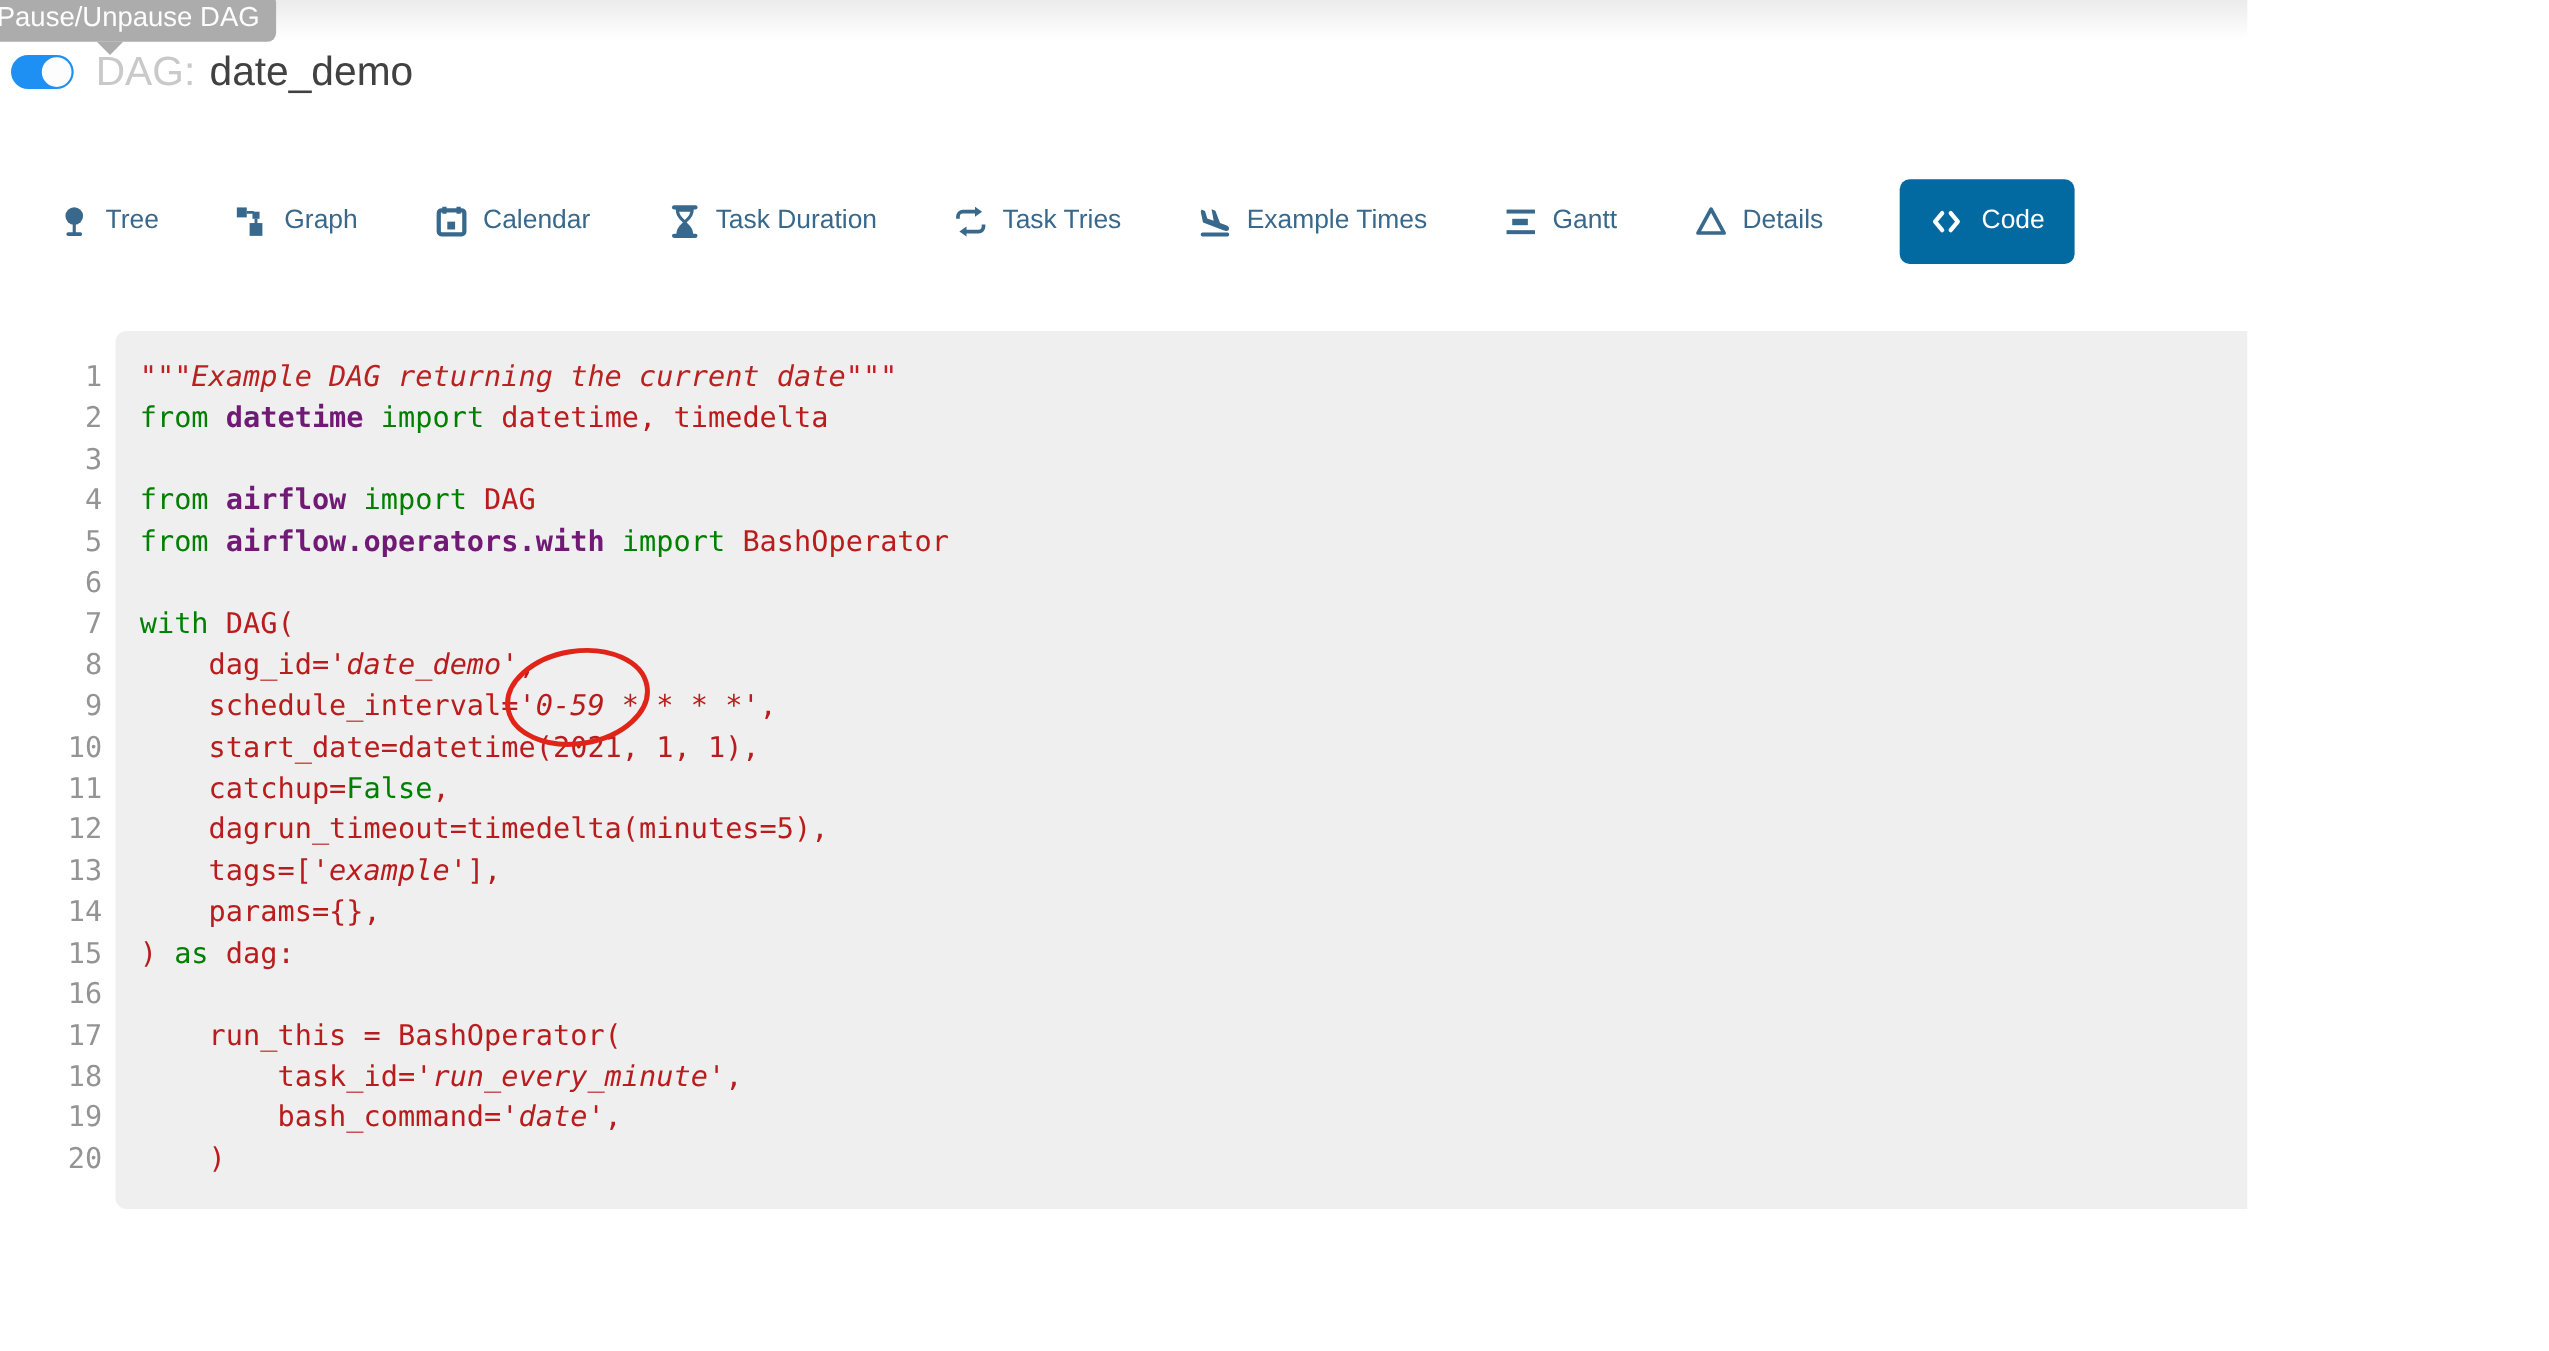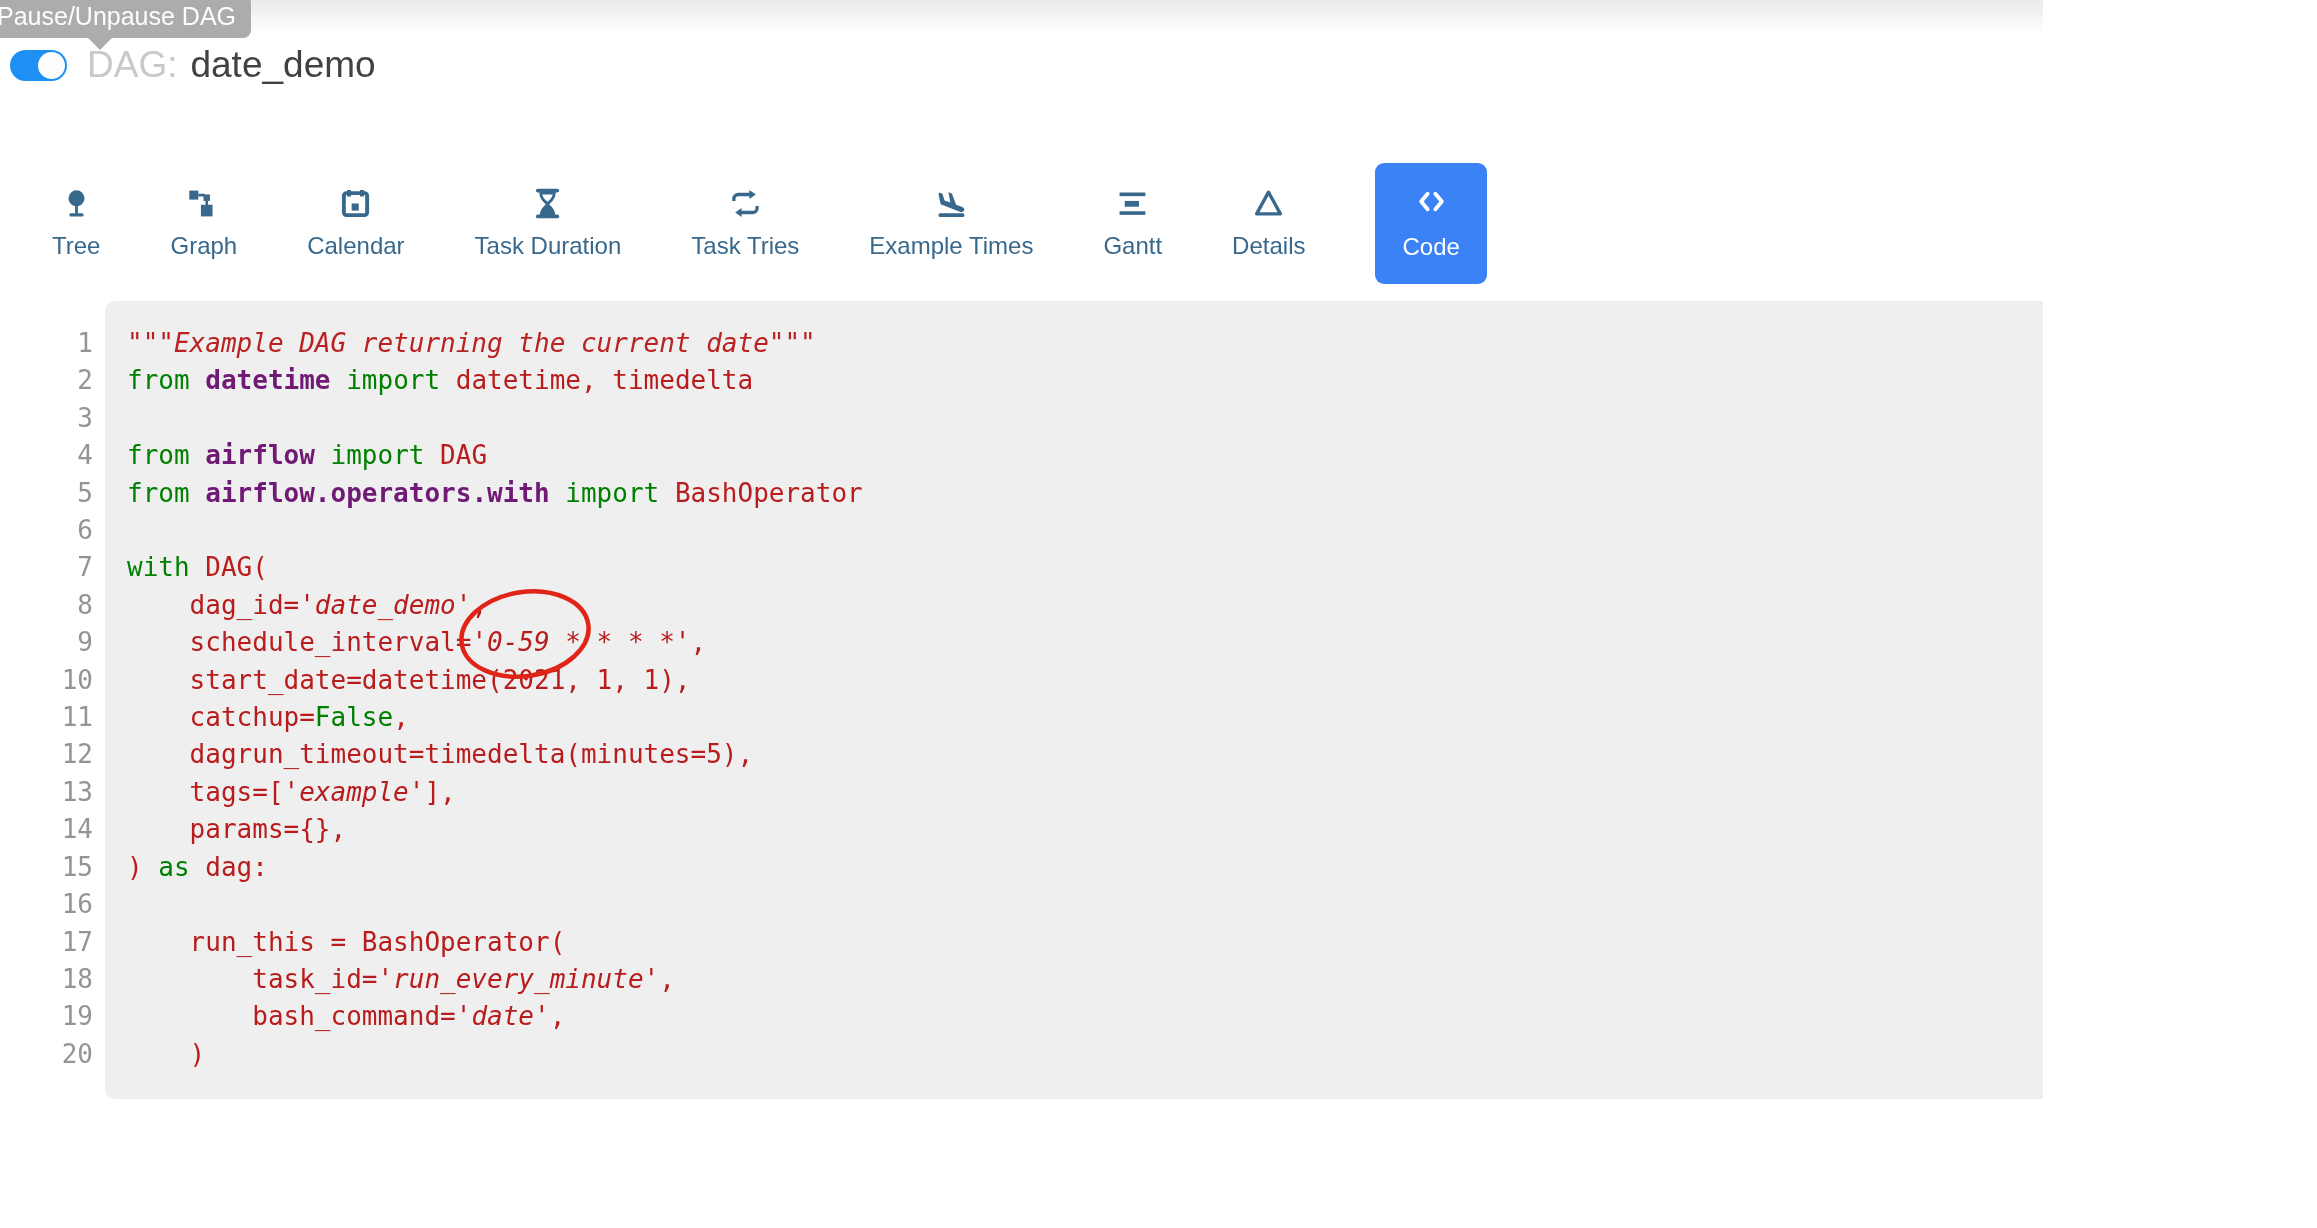--- a/index.html
+++ b/index.html
@@ -23,26 +23,26 @@
   .toggle { position:relative; width:57px; height:31px; border-radius:17px;
             background:#1e90f3; cursor:pointer; flex:none; }
   .toggle .knob { position:absolute; top:2px; right:2px; width:27px; height:27px;
                   border-radius:50%; background:#fdfdfd; }
   .dag-title { display:flex; align-items:baseline; margin-left:20px; font-size:37px; font-weight:400; }
   .dag-title .prefix { color:#c9c9c9; margin-right:13px; }
   .dag-title .name   { color:#414141;text-align:center; }
 
   
   .tabs { position:absolute; top:163px; left:52px; display:flex; align-items:center; }
-  .tab { display:flex; align-items:center; gap:13px; color:#38688c; font-size:24px;
-         text-decoration:none; white-space:nowrap; cursor:pointer; margin-right:70px;flex-direction:column; }
+  .tab { display:flex; align-items:flex-start; gap:13px; color:#38688c; font-size:24px;
+         text-decoration:none; white-space:nowrap; cursor:pointer; margin-right:70px; }
   .tab .icon { width:31px; height:31px; display:inline-flex; align-items:center;
                justify-content:center; flex:none; }
   .tab .icon svg { width:31px; height:31px; }
-  .tab.active { background:#3b82f6; color:#ffffff; padding:23px 27px; border-radius:9px;
+  .tab.active { background:#0369a1; color:#ffffff; padding:23px 27px; border-radius:9px;
                 margin-right:0;gap:16px; }
 
   
   .code-wrap { position:absolute; top:301px; left:0; right:0; }
   .codeblock { display:flex; align-items:stretch; }
   pre { font-family:"DejaVu Sans Mono", monospace; font-size:26px; line-height:37.4px; }
   .gutter { width:105px; flex:none; text-align:right; padding:24px 12px 0 0;
             color:#949494; background:#ffffff; }
   .code { flex:1; background:#efefef; border-radius:10px 0 0 10px;
           padding:24px 20px 26px 22px; color:#3f3f3f; white-space:pre; overflow:hidden; }

